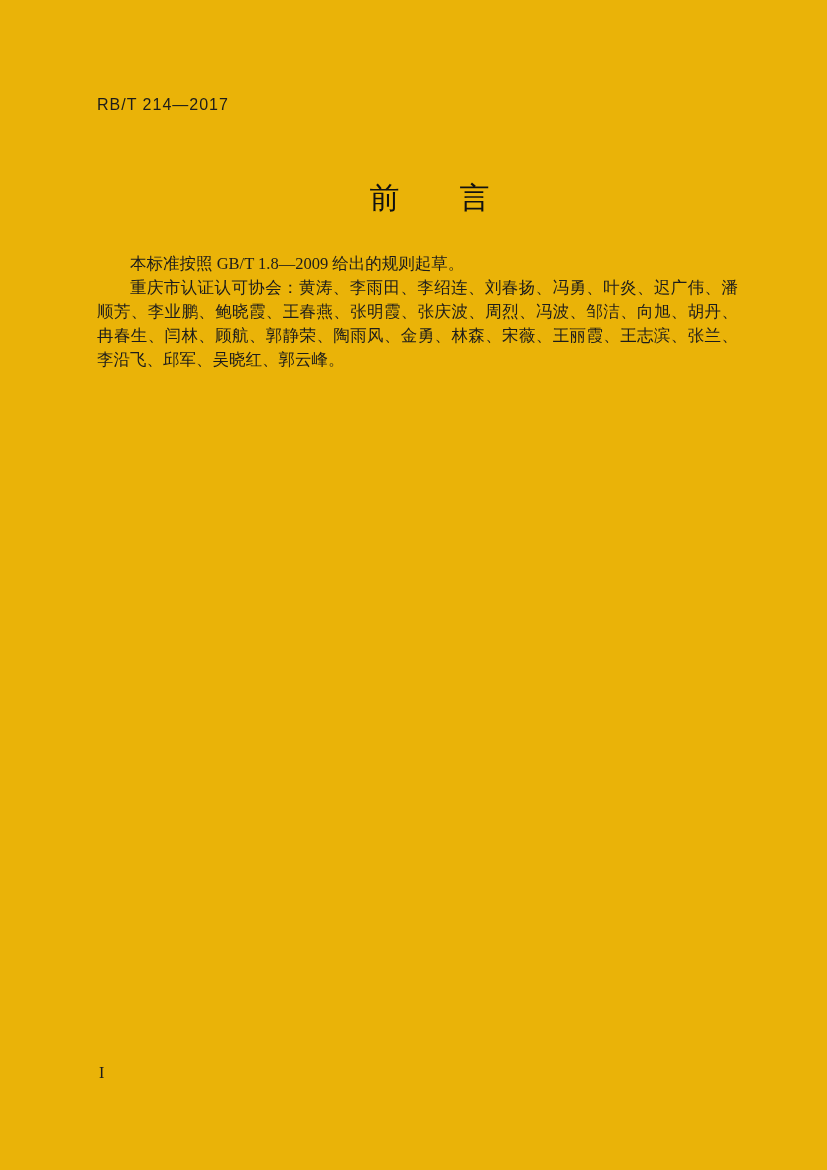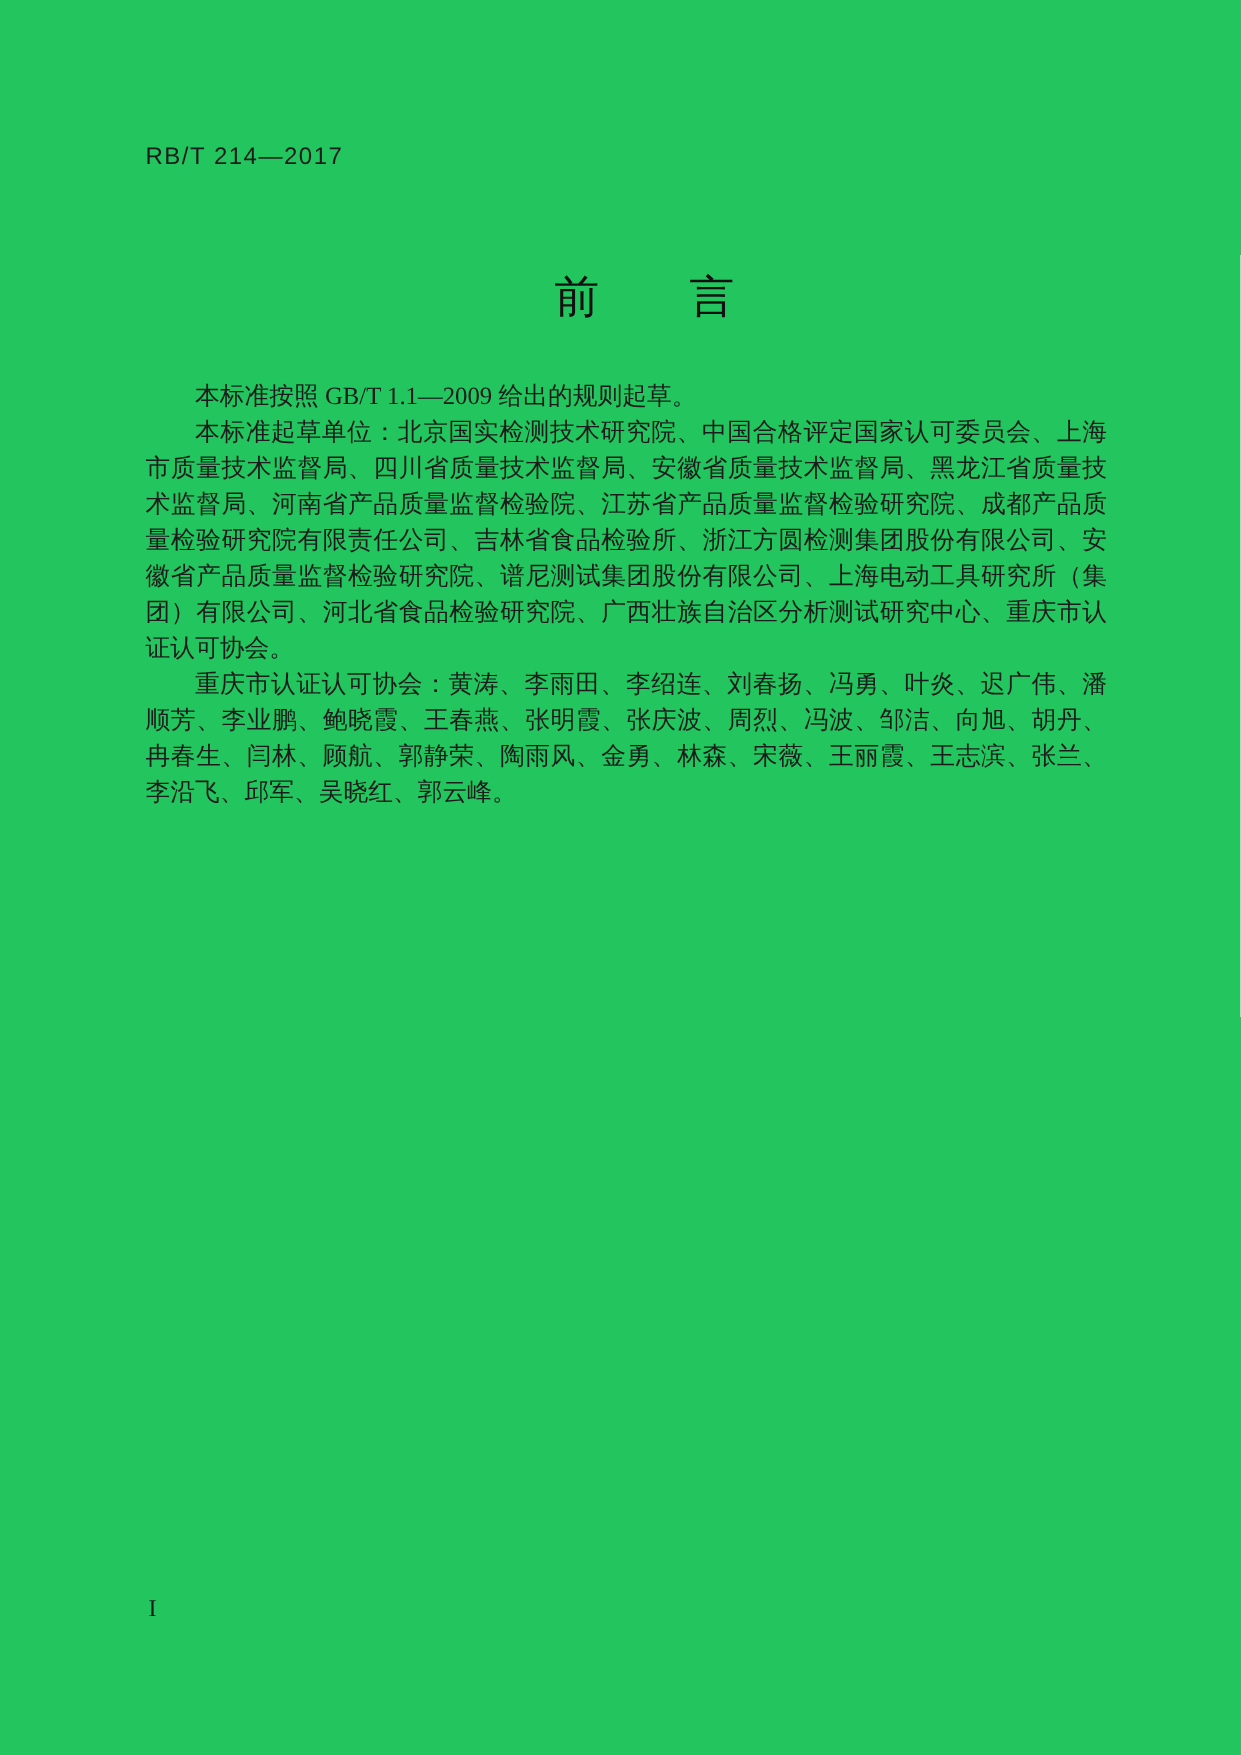--- a/index.html
+++ b/index.html
@@ -4,21 +4,21 @@
 <style>
   html, body {
     margin: 0;
     padding: 0;
     background: #ffffff;
   }
   .page {
     position: relative;
     width: 827px;
     height: 1170px;
-    background: #22c55e;
+    background: #eab308;
     overflow: hidden;
     color: #1c1c1c;
     font-family: "Liberation Serif", "DejaVu Serif", serif;
   }
   .doc-header {
     position: absolute;
     left: 97px;
     top: 96px;
     font-family: "Liberation Sans", "DejaVu Sans", sans-serif;
     font-size: 16px;
@@ -64,20 +64,19 @@
 </head>
 <body>
 
 <div class="page">
 
   <div class="doc-header">RB/T 214—2017</div>
 
   <div class="doc-title">前　　言</div>
 
   <div class="doc-body">
-    <p>本标准按照 GB/T 1.1—2009 给出的规则起草。</p>
-    <p>本标准起草单位：北京国实检测技术研究院、中国合格评定国家认可委员会、上海市质量技术监督局、四川省质量技术监督局、安徽省质量技术监督局、黑龙江省质量技术监督局、河南省产品质量监督检验院、江苏省产品质量监督检验研究院、成都产品质量检验研究院有限责任公司、吉林省食品检验所、浙江方圆检测集团股份有限公司、安徽省产品质量监督检验研究院、谱尼测试集团股份有限公司、上海电动工具研究所（集团）有限公司、河北省食品检验研究院、广西壮族自治区分析测试研究中心、重庆市认证认可协会。</p>
+    <p>本标准按照 GB/T 1.8—2009 给出的规则起草。</p>
     <p>重庆市认证认可协会：黄涛、李雨田、李绍连、刘春扬、冯勇、叶炎、迟广伟、潘顺芳、李业鹏、鲍晓霞、王春燕、张明霞、张庆波、周烈、冯波、邹洁、向旭、胡丹、冉春生、闫林、顾航、郭静荣、陶雨风、金勇、林森、宋薇、王丽霞、王志滨、张兰、李沿飞、邱军、吴晓红、郭云峰。</p>
   </div>
 
   <div class="page-number">I</div>
 
 </div>
 
 </body></html>

